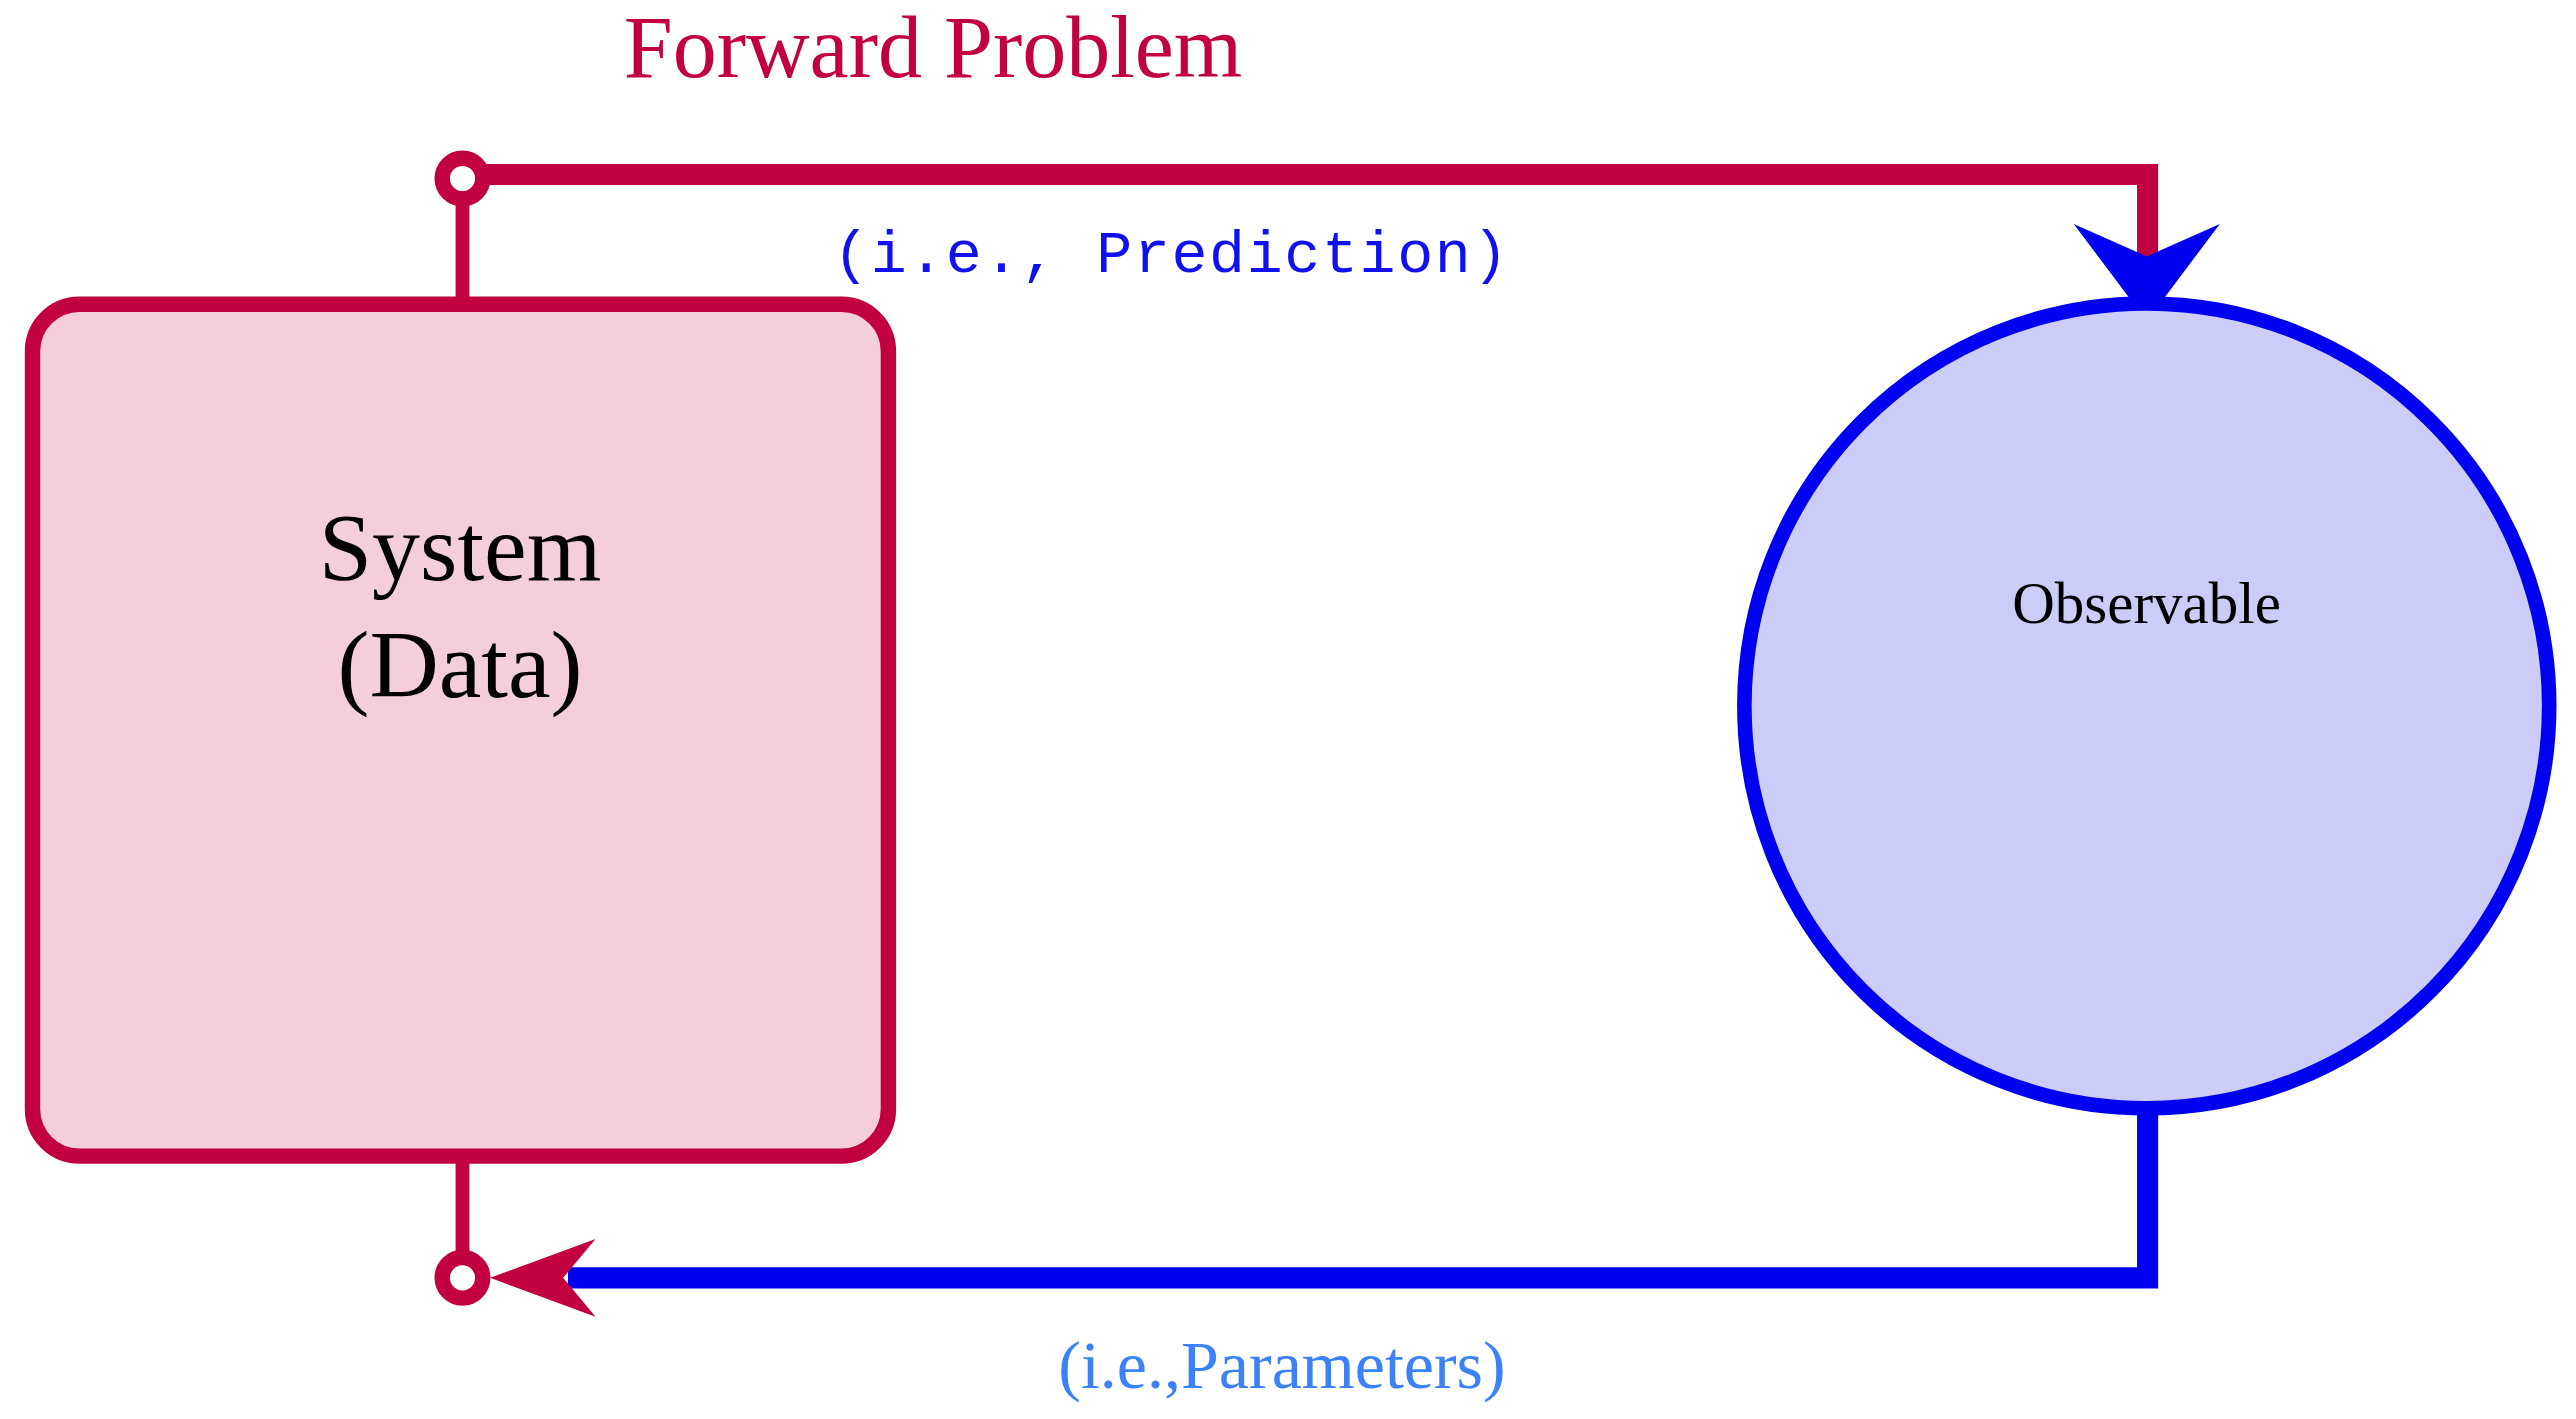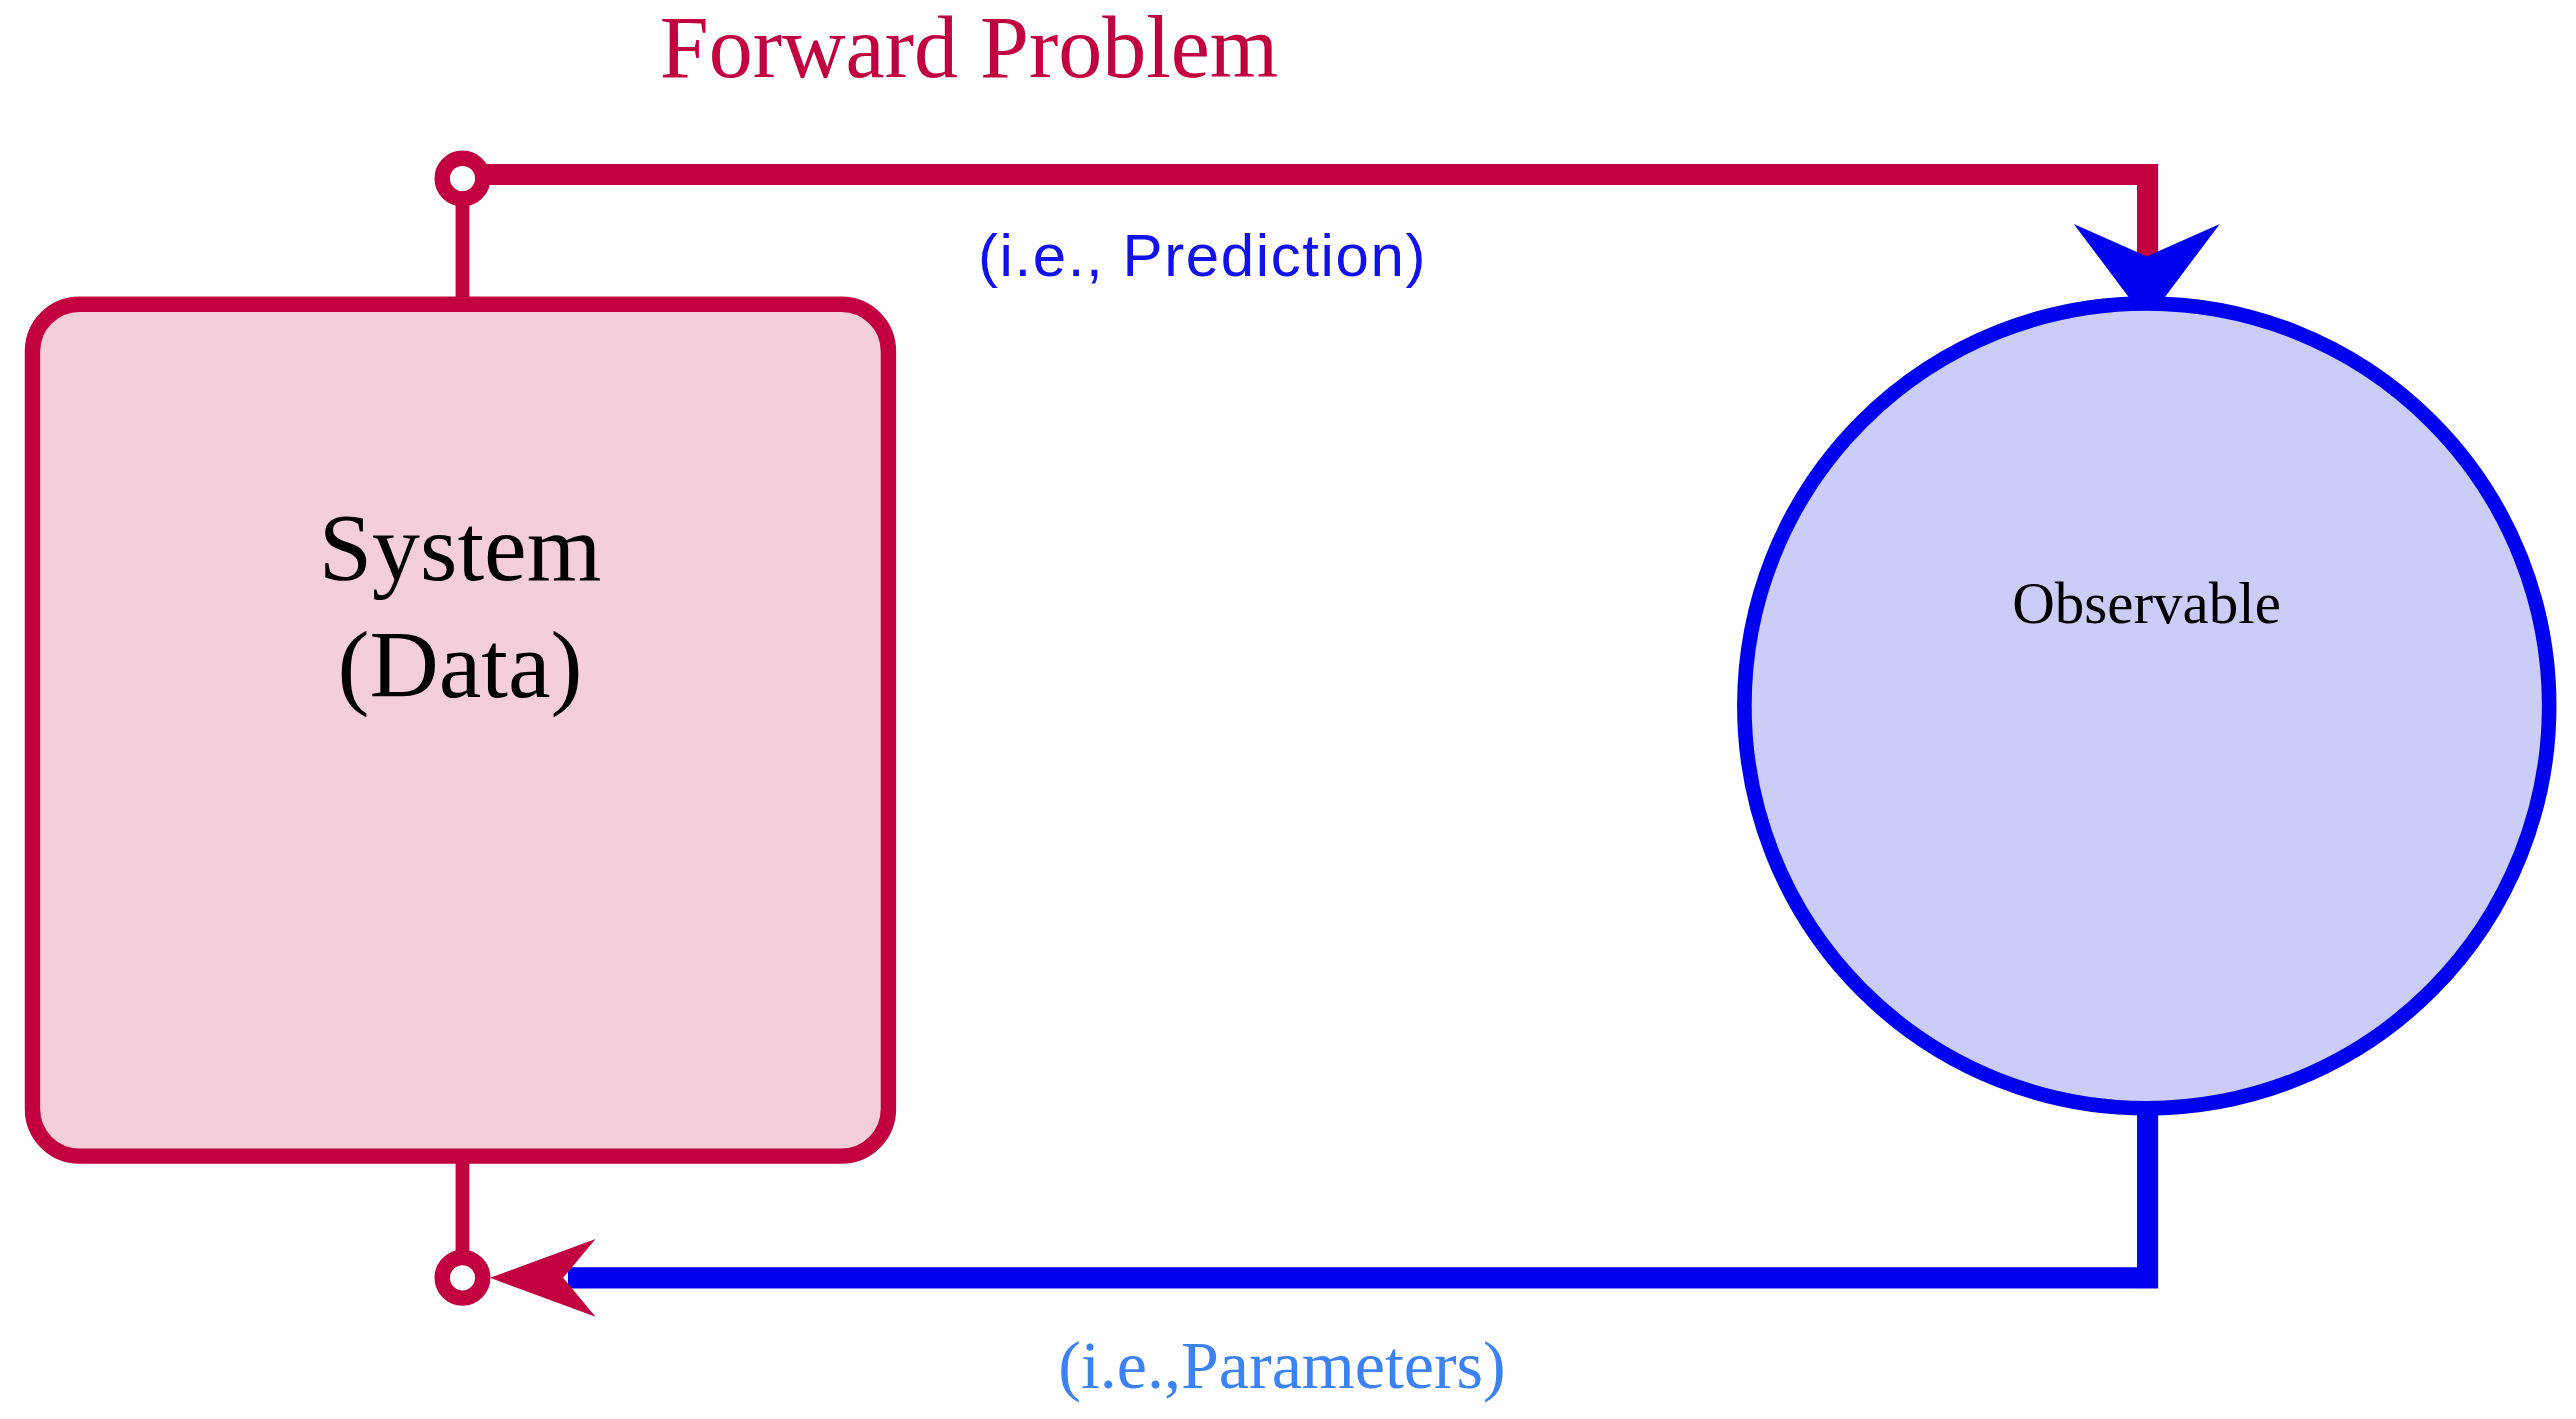--- a/index.html
+++ b/index.html
@@ -53,29 +53,28 @@
   .node-text .line { display: block; }
 
   
   #forward-label {
     left: 0px;
     top: 4px;
     width: 1866px;
     font-size: 88px;
     color: #c2003f;
     font-family: "Liberation Serif", "DejaVu Serif", serif;
-    margin-left: 36px;
   }
   #prediction-label {
-    left: 314px;
+    left: 283px;
     top: 226px;
     width: 1777px;
     font-size: 60px;
     color: #1111ee;
-    font-family: Liberation Sans, sans-serif;
+    font-family: Liberation Mono, monospace;
     letter-spacing: 1.6px;
   }
   #inverse-label {
     left: 146px;
     top: 1128px;
     width: 1866px;
     font-size: 88px;
     color: #1111ee;
     font-family: "Liberation Serif", "DejaVu Serif", serif;
   }

